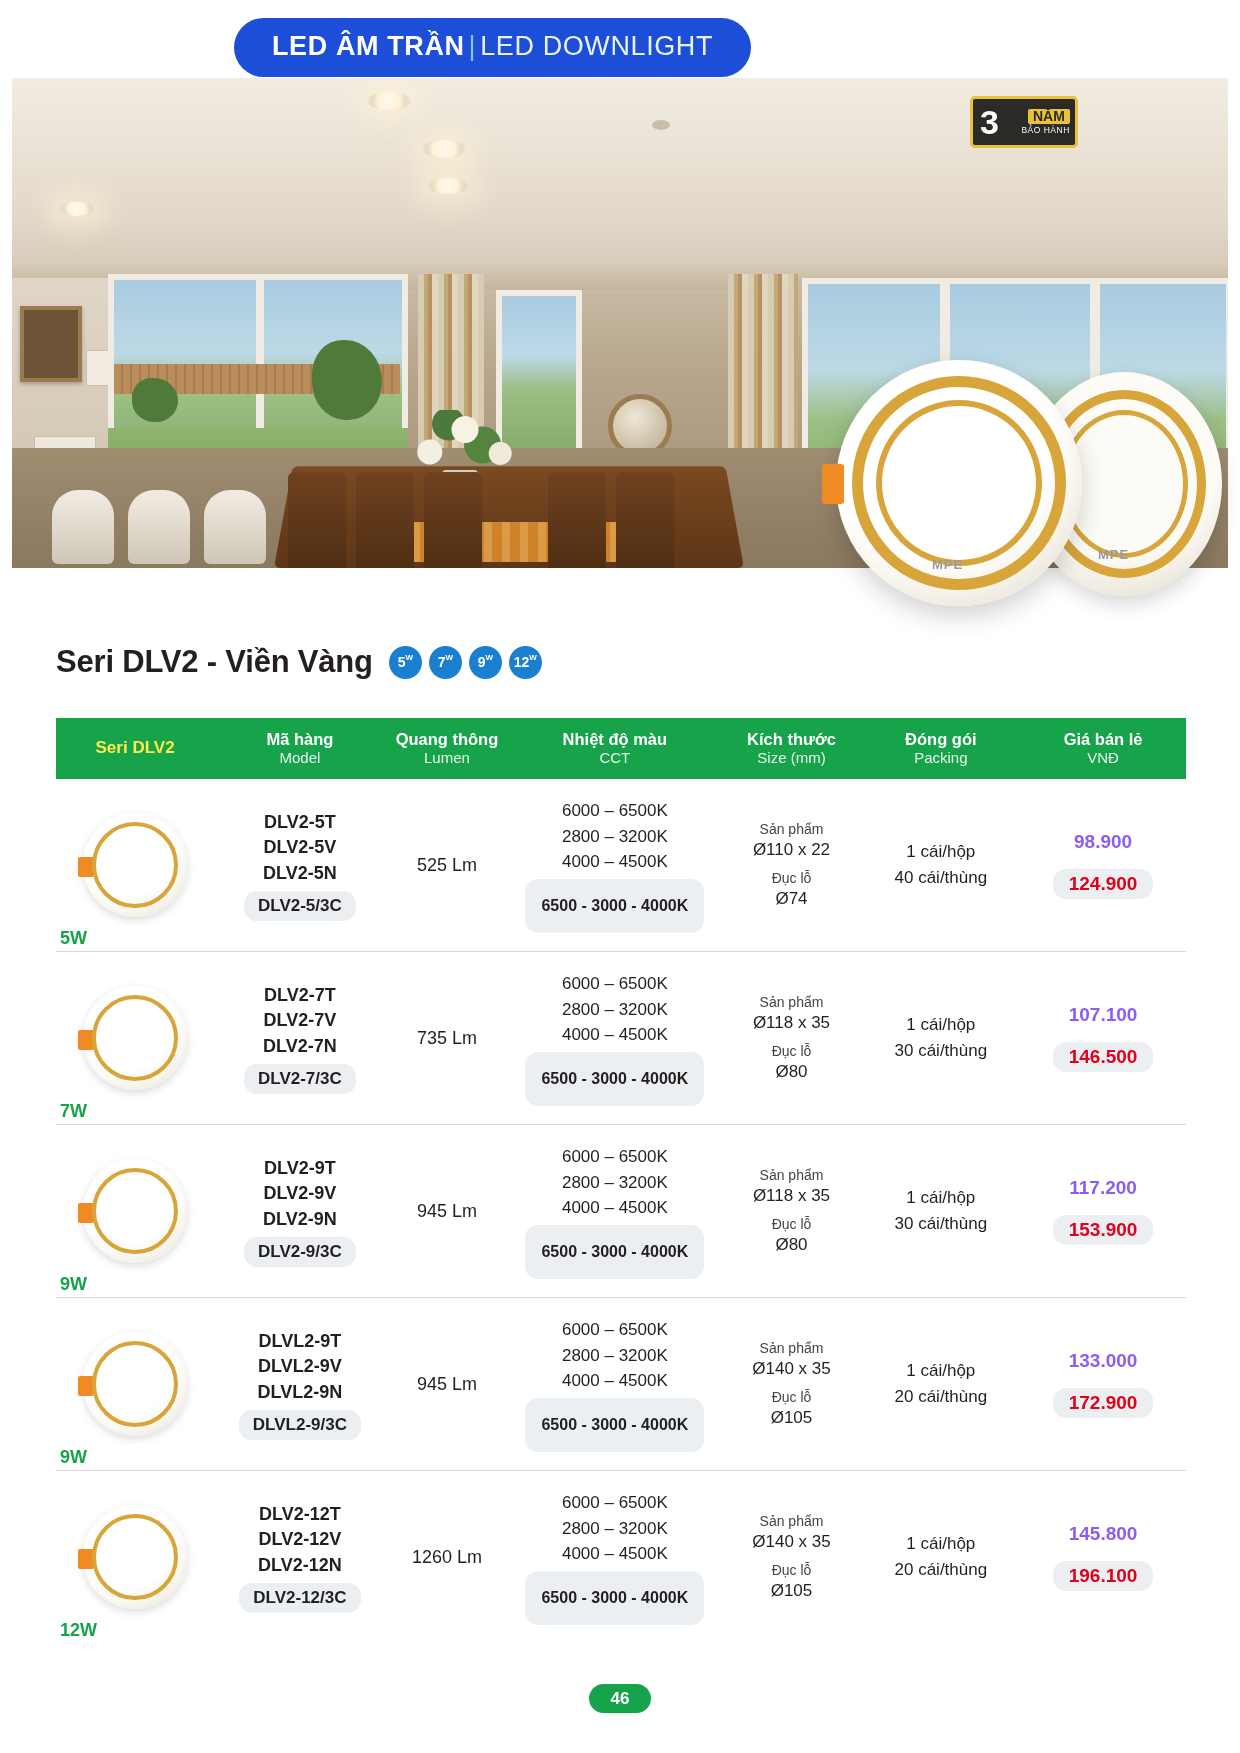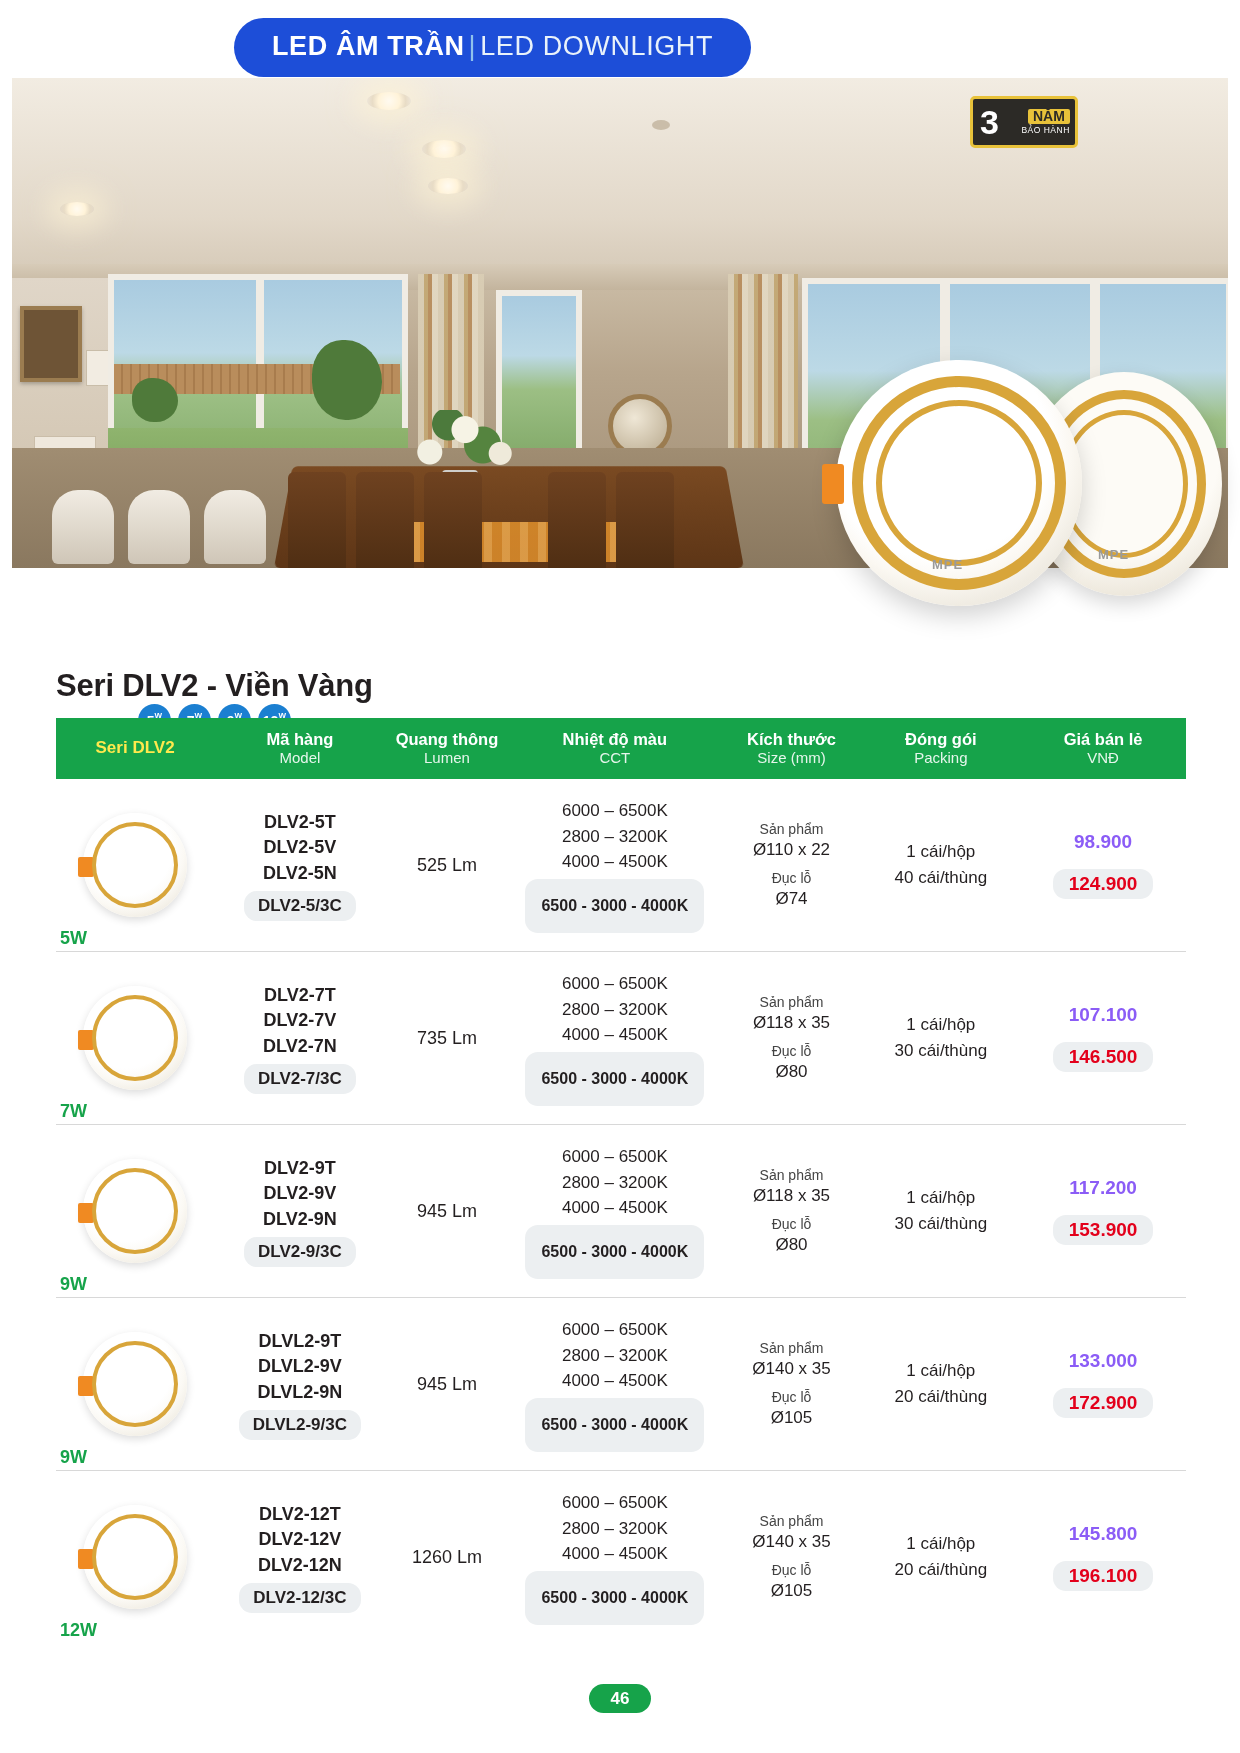--- a/index.html
+++ b/index.html
@@ -312,25 +312,24 @@
     width: 54px; height: 34px;
     background: repeating-linear-gradient(135deg, #444 0 3px, #888 3px 6px);
     border-radius: 4px;
     transform: rotate(-8deg);
   }
 
   
   .series-row {
     position: absolute;
     left: 56px;
-    top: 668px;
+    top: 644px;
     display: flex;
     align-items: center;
-    gap: 0;
-    flex-direction: column;
+    gap: 16px;
   }
   .series-title {
     font-size: 31px;
     font-weight: bold;
     color: #231f20;
     letter-spacing: -0.2px;
   }
   .wbadges { display: flex; gap: 7px; align-items: center; }
   .wbadge {
     width: 33px; height: 33px;

